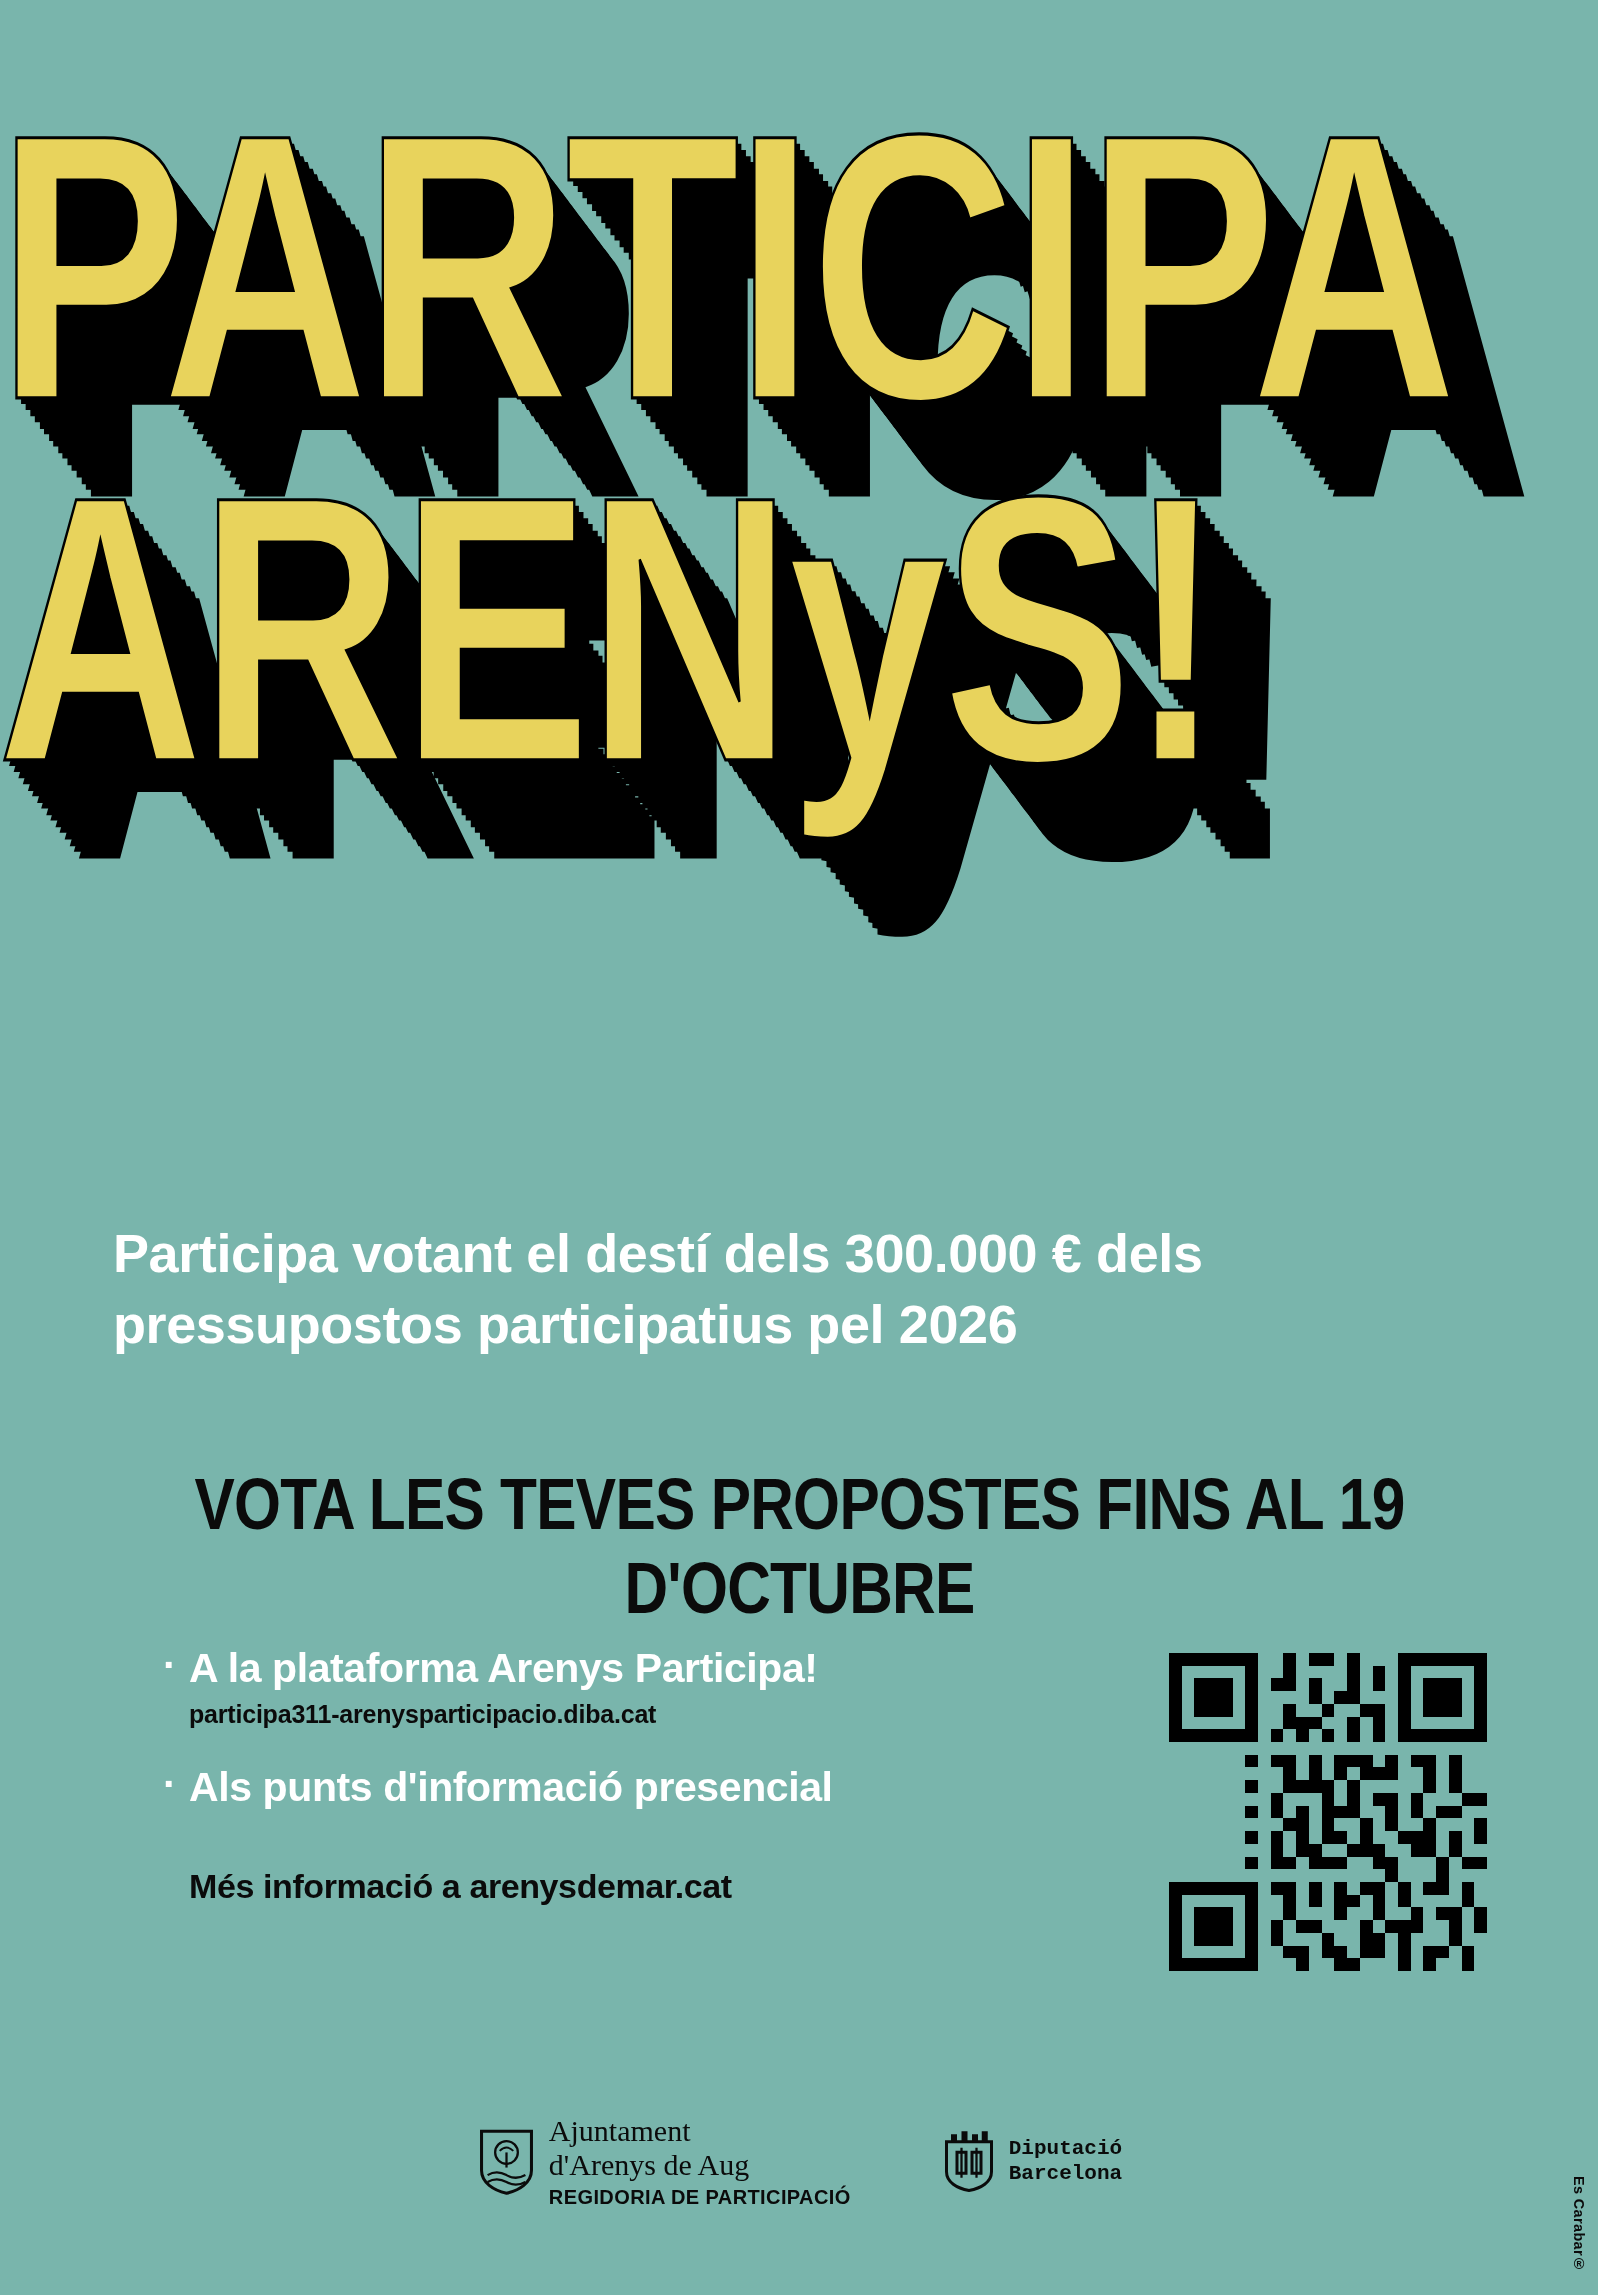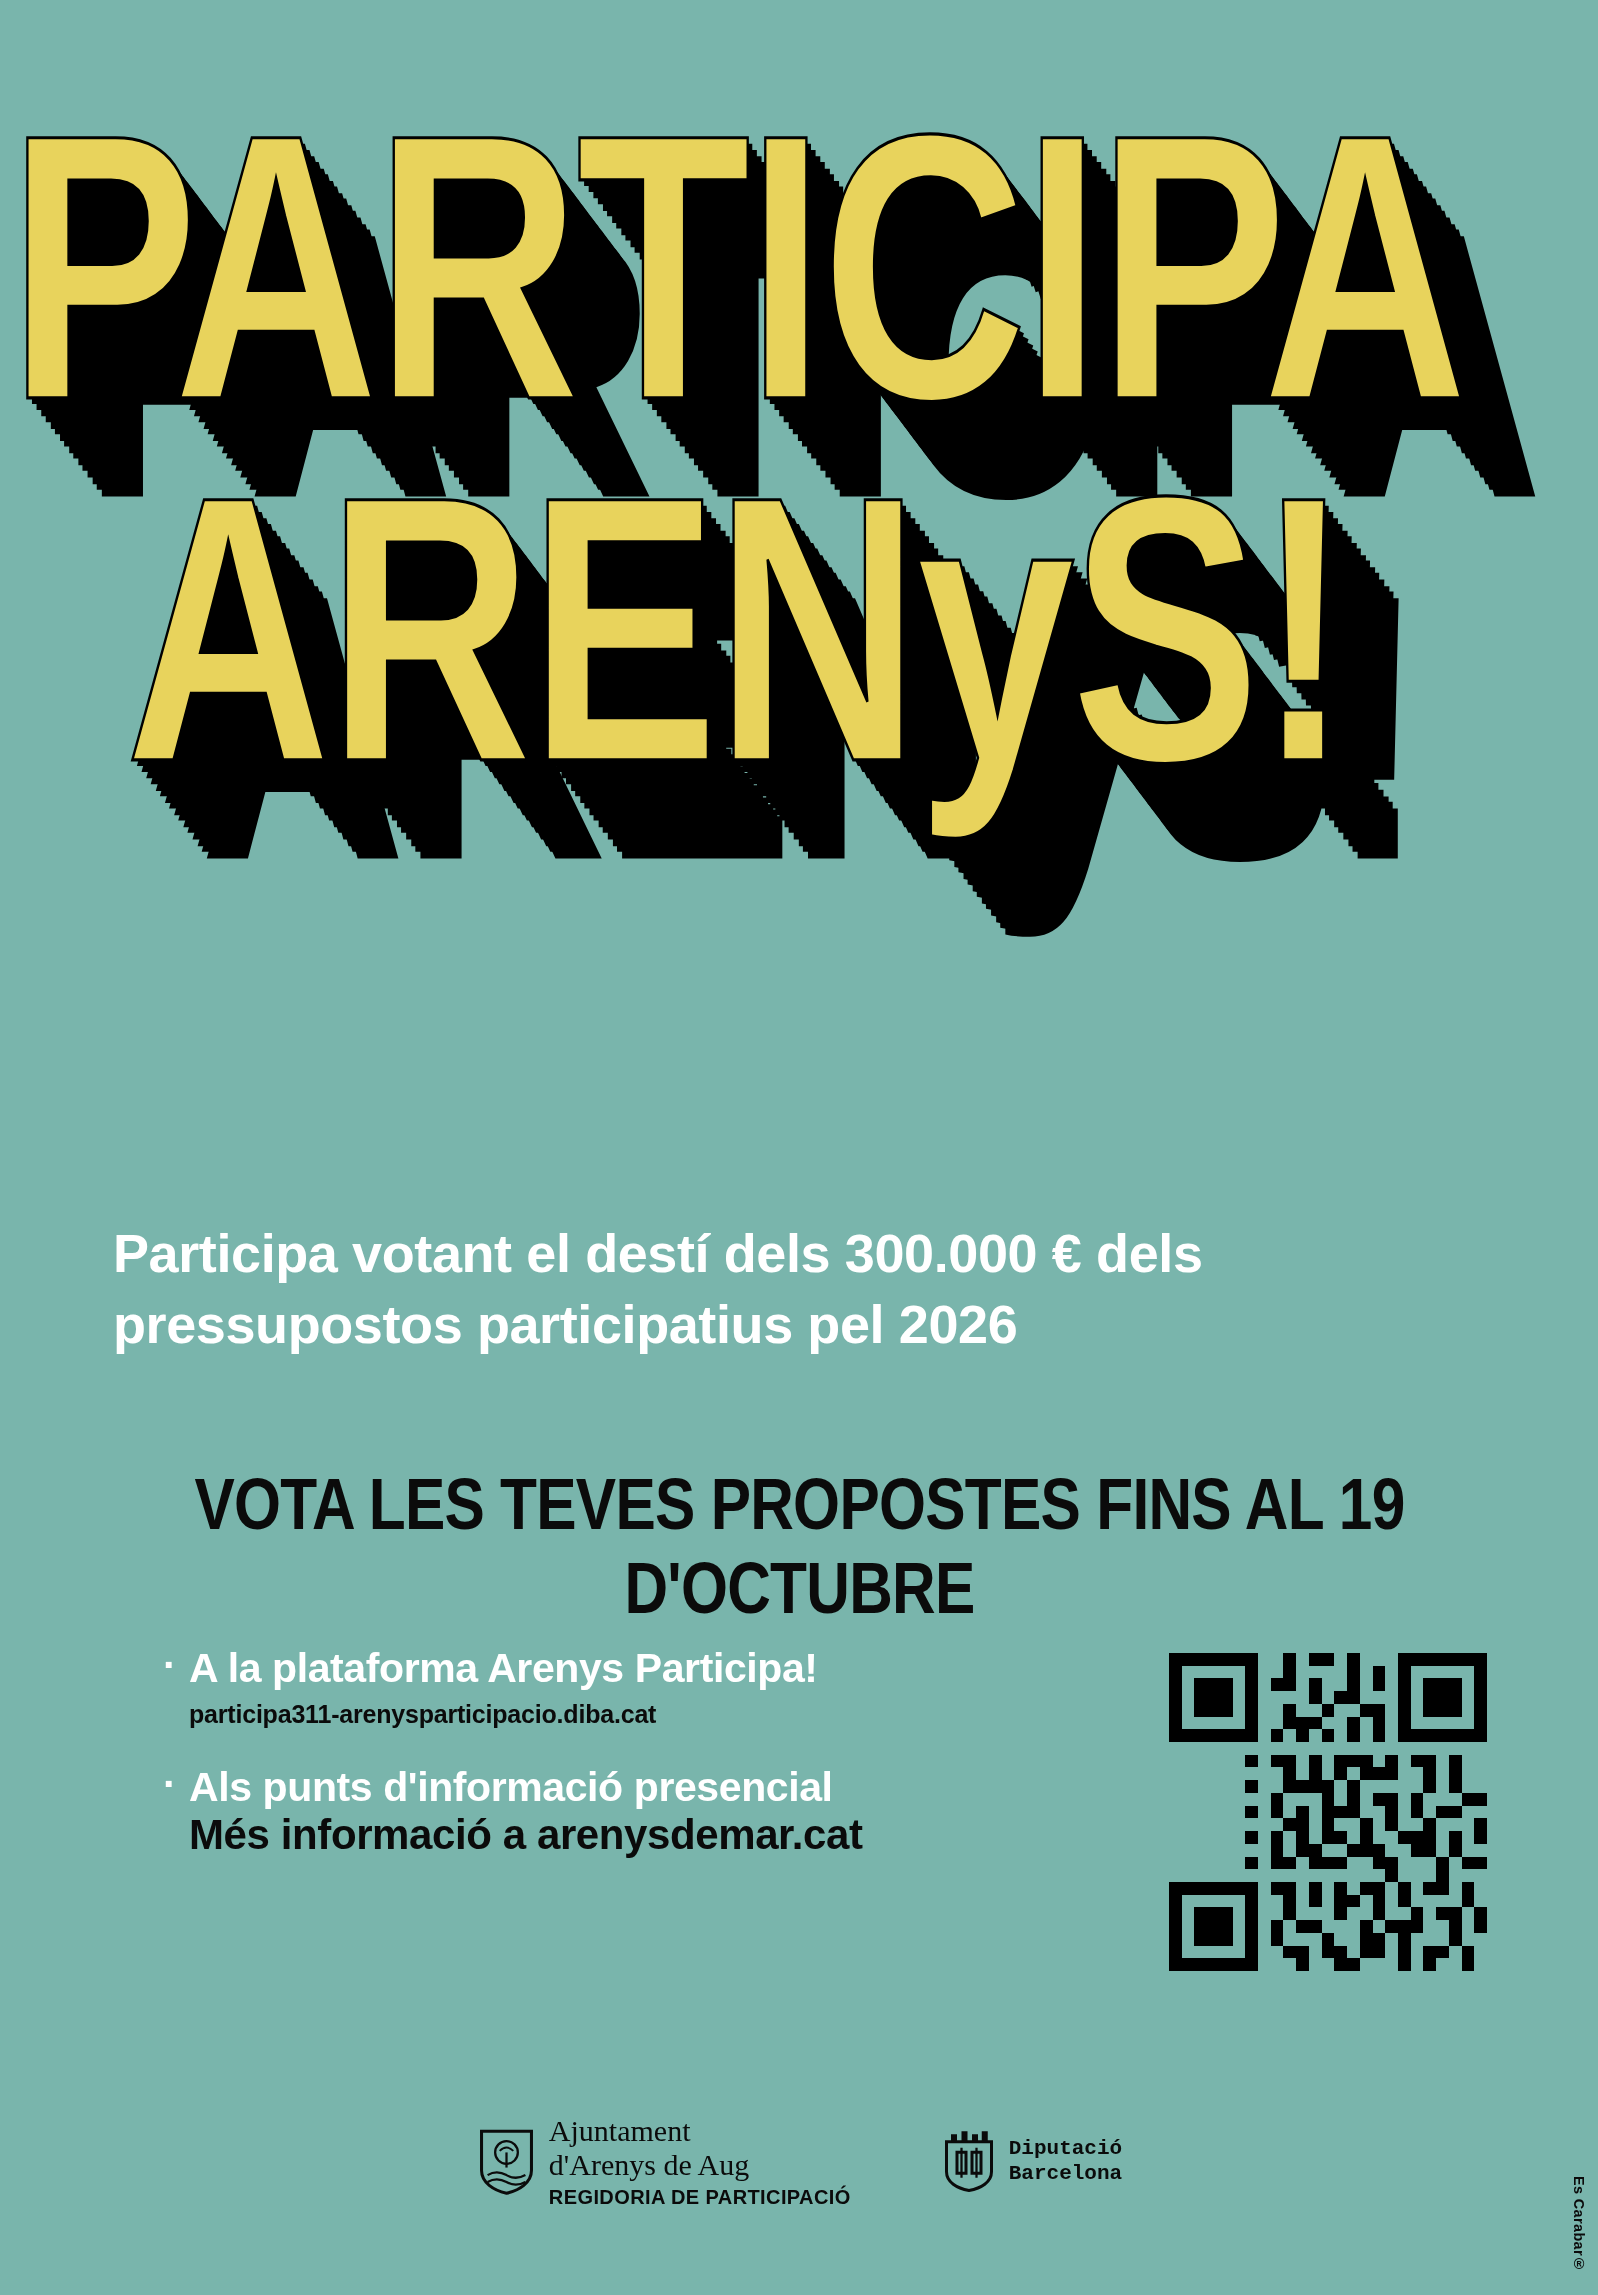--- a/index.html
+++ b/index.html
@@ -14,23 +14,23 @@
     position: relative;
     width: 1599px;
     height: 2295px;
     background: #79b5ac;
   }
 
   
   .headline-block {
     position: absolute;
     top: 113px;
-    left: 4px;
+    left: 12px;
     width: 1464px;
-    text-align: center;
+    text-align: left;
   }
   .headline {
     font-family: "Liberation Sans", sans-serif;
     font-weight: bold;
     color: #e8d35c;
     letter-spacing: -4.5px;
     line-height: 0.82;
     transform: scaleX(1.02) scaleY(1.35);
     transform-origin: center top;
     text-shadow:
@@ -99,23 +99,24 @@
   }
   .bullet-url {
     margin: 7.6px 0 0 26px;
     color: #0b0b0b;
     font-size: 25px;
     font-weight: bold;
     letter-spacing: -0.2px;
   }
   .bullet-row.second { margin-top: 35px; }
   .more-info {
+    margin-top: 56px;
     margin-left: 26px;
     color: #0b0b0b;
-    font-size: 42px;
+    font-size: 34px;
     font-weight: bold;
     letter-spacing: -0.4px;
   }
 
   
   .qr-wrap {
     position: absolute;
     top: 1653px;
     left: 1169px;
     width: 318px;

